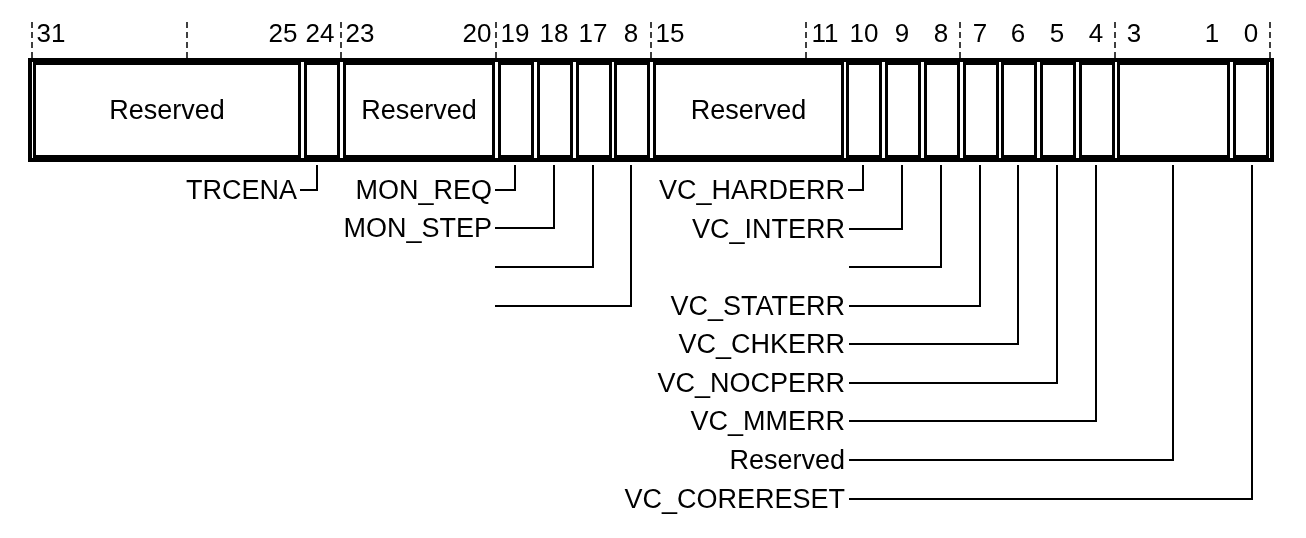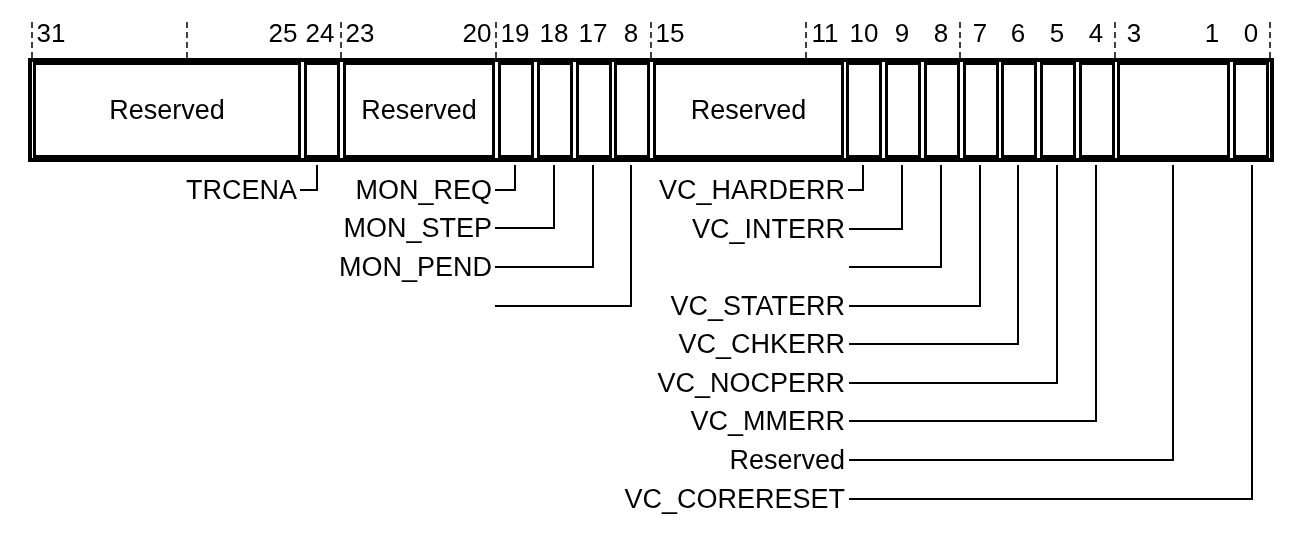--- a/index.html
+++ b/index.html
@@ -115,21 +115,20 @@
   <div class="h" style="left:849px;top:420px;width:248px"></div>
   <div class="v" style="left:1095px;top:165px;height:257px"></div>
   <div class="h" style="left:849px;top:459px;width:325px"></div>
   <div class="v" style="left:1172px;top:165px;height:296px"></div>
   <div class="h" style="left:849px;top:498px;width:404px"></div>
   <div class="v" style="left:1251px;top:165px;height:335px"></div>
 
   <div class="lbl" style="right:1009px;top:175px">TRCENA</div>
   <div class="lbl" style="right:814px;top:175px">MON_REQ</div>
   <div class="lbl" style="right:814px;top:213px">MON_STEP</div>
-  <div class="lbl" style="right:814px;top:252px">MON_PEND</div>
 
   <div class="lbl" style="right:461px;top:175px">VC_HARDERR</div>
   <div class="lbl" style="right:461px;top:214px">VC_INTERR</div>
   <div class="lbl" style="right:461px;top:291px">VC_STATERR</div>
   <div class="lbl" style="right:461px;top:329px">VC_CHKERR</div>
   <div class="lbl" style="right:461px;top:368px">VC_NOCPERR</div>
   <div class="lbl" style="right:461px;top:406px">VC_MMERR</div>
   <div class="lbl" style="right:461px;top:445px">Reserved</div>
   <div class="lbl" style="right:461px;top:484px">VC_CORERESET</div>
 

